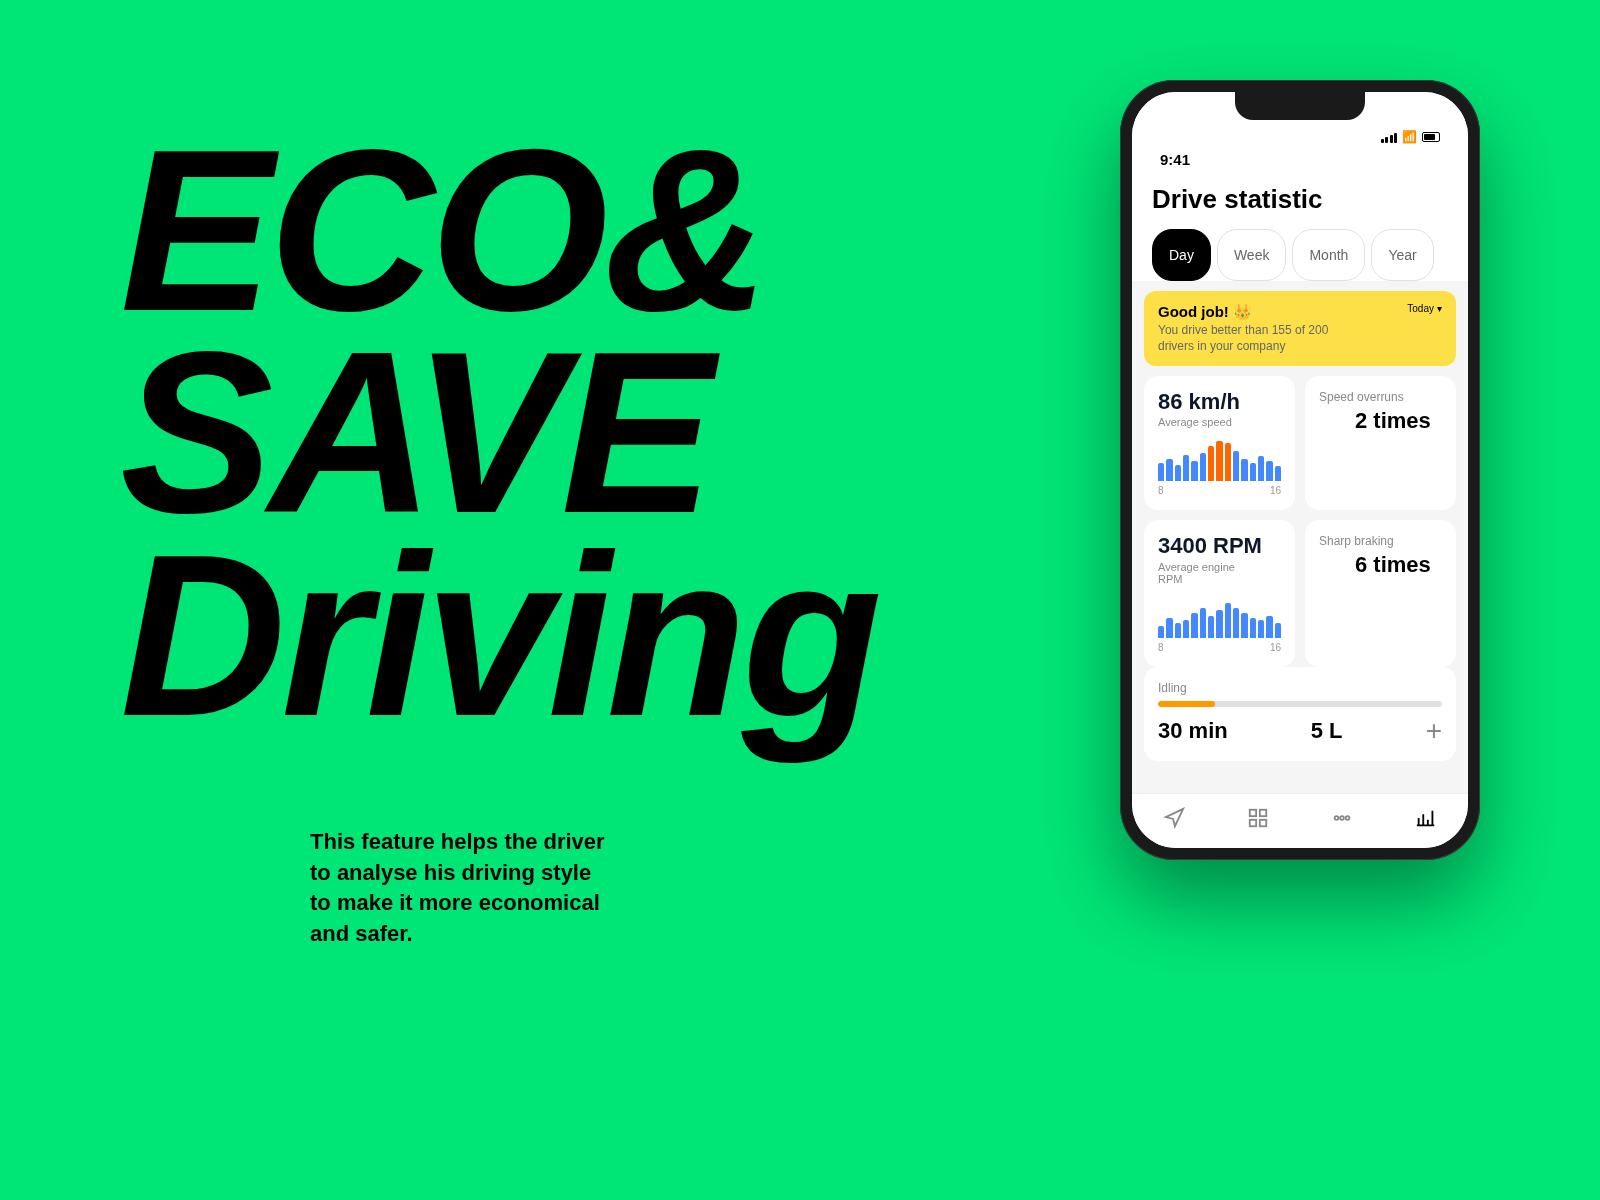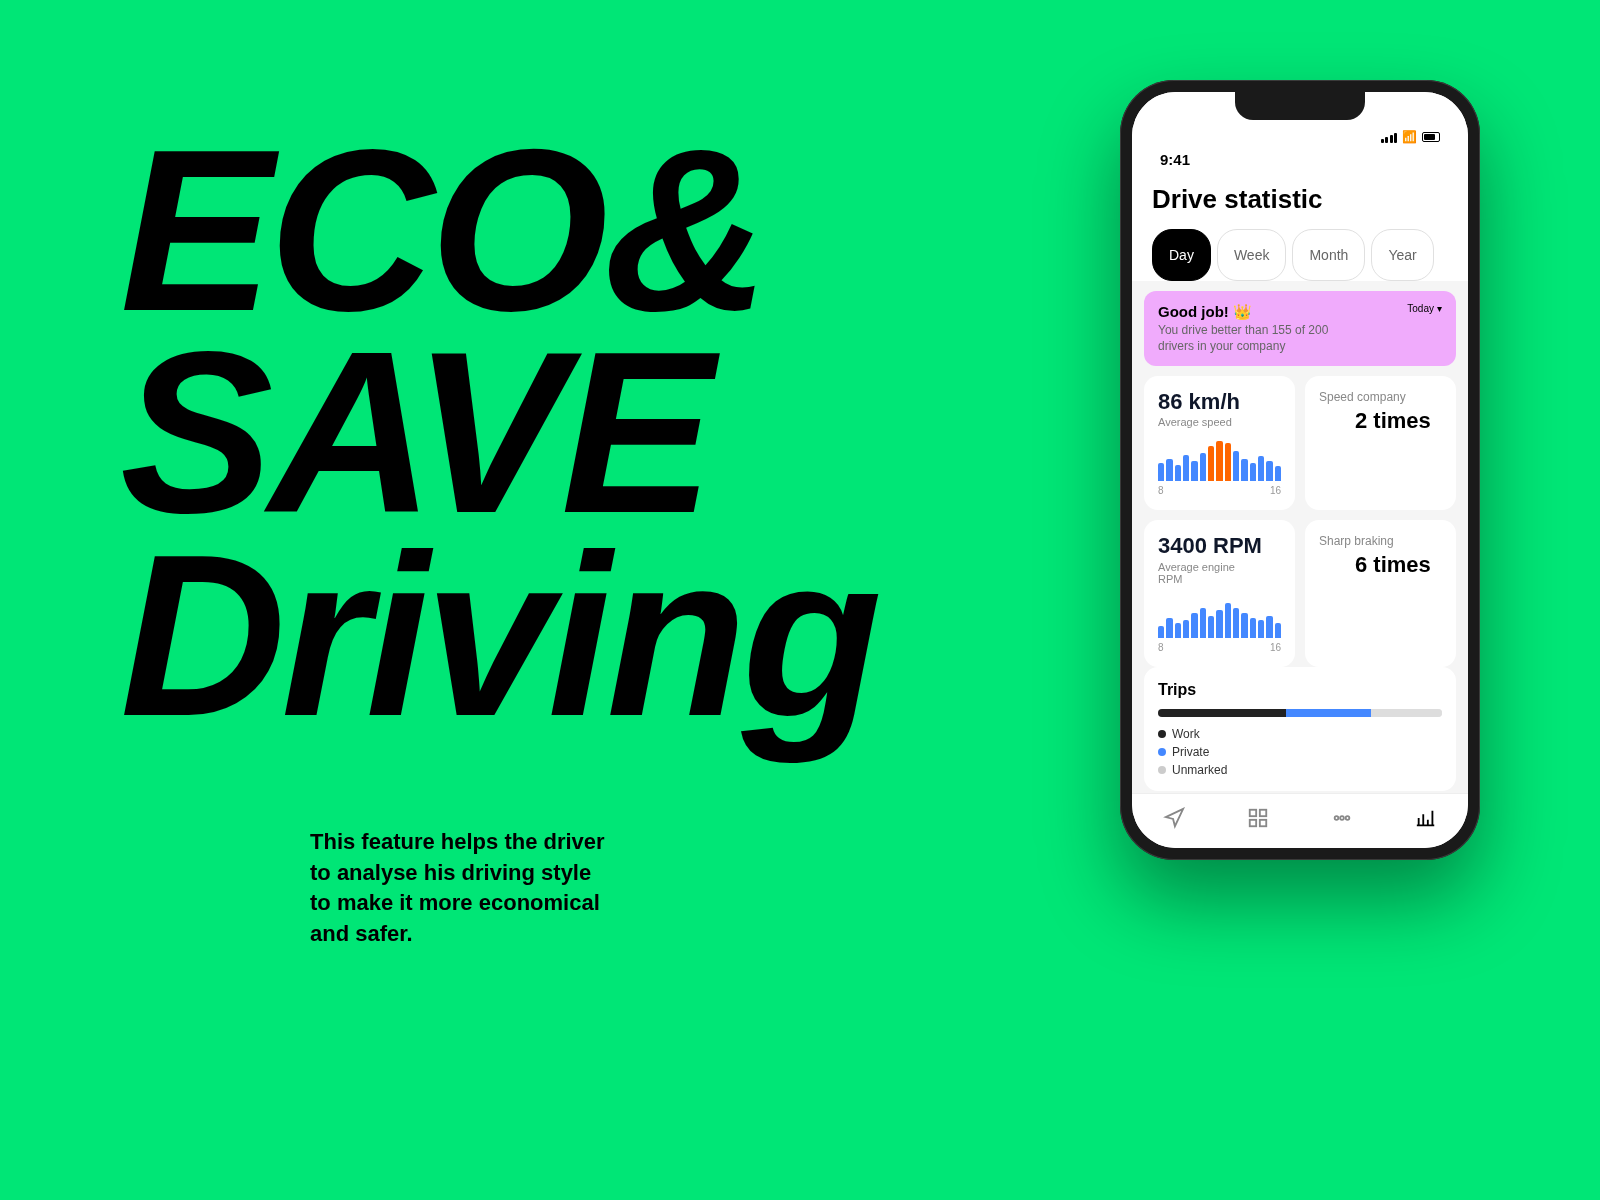--- a/index.html
+++ b/index.html
@@ -153,21 +153,21 @@
       background: #fff;
     }
     .tab.active {
       background: #000;
       color: #fff;
       border-color: #000;
     }
 
     
     .good-job-banner {
-      background: #f0abfc;
+      background: #fde047;
       margin: 10px 12px;
       border-radius: 12px;
       padding: 12px 14px;
       display: flex;
       justify-content: space-between;
       align-items: flex-start;
     }
     .good-job-left .good-job-title {
       font-size: 15px;
       font-weight: 700;
@@ -453,21 +453,21 @@
               <div class="bar blue" style="height:20px;"></div>
               <div class="bar blue" style="height:15px;"></div>
             </div>
             <div class="chart-labels">
               <span>8</span>
               <span>16</span>
             </div>
           </div>
 
           <div class="stat-card-right">
-            <div class="stat-label-right">Speed company</div>
+            <div class="stat-label-right">Speed overruns</div>
             <div class="stat-value-right">2 times</div>
           </div>
 
           <div class="stat-card">
             <div class="stat-value">3400 RPM</div>
             <div class="stat-sub">Average engine<br>RPM</div>
             <div class="bar-chart">
               <div class="bar blue" style="height:12px;"></div>
               <div class="bar blue" style="height:20px;"></div>
               <div class="bar blue" style="height:15px;"></div>
@@ -490,44 +490,20 @@
             </div>
           </div>
 
           <div class="stat-card-right">
             <div class="stat-label-right">Sharp braking</div>
             <div class="stat-value-right">6 times</div>
           </div>
 
         </div>
 
-        <div style="padding: 0 12px 10px 12px;">
-          <div class="trips-card">
-            <div class="trips-title">Trips</div>
-            <div class="trips-bar-container">
-              <div class="trips-bar-work" style="width: 45%;"></div>
-              <div class="trips-bar-private" style="width: 30%;"></div>
-              <div class="trips-bar-unmarked" style="width: 25%;"></div>
-            </div>
-            <div class="trips-legend">
-              <div class="trips-legend-item">
-                <div class="legend-dot dot-work"></div>
-                <span>Work</span>
-              </div>
-              <div class="trips-legend-item">
-                <div class="legend-dot dot-private"></div>
-                <span>Private</span>
-              </div>
-              <div class="trips-legend-item">
-                <div class="legend-dot dot-unmarked"></div>
-                <span>Unmarked</span>
-              </div>
-            </div>
-          </div>
-        </div>
 
         <div class="idling-card">
           <div class="idling-label">Idling</div>
           <div class="idling-bar-container">
             <div class="idling-bar-fill"></div>
           </div>
           <div class="idling-values">
             <span class="idling-time">30 min</span>
             <span class="idling-fuel">5 L</span>
             <span class="idling-plus">+</span>

